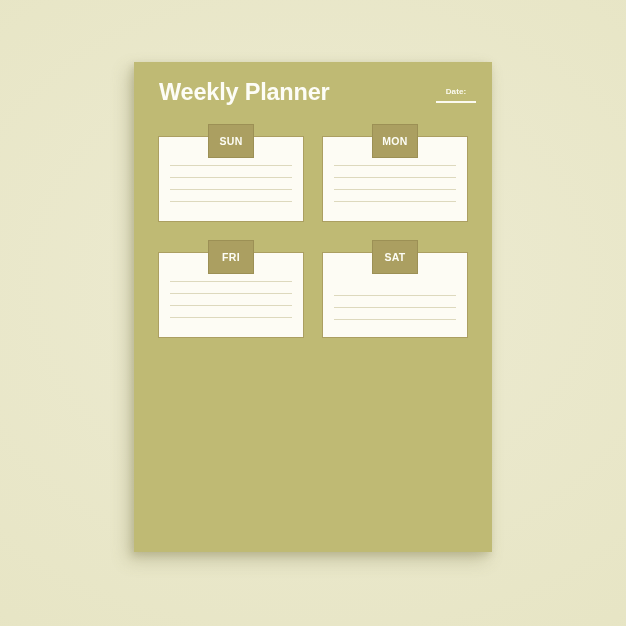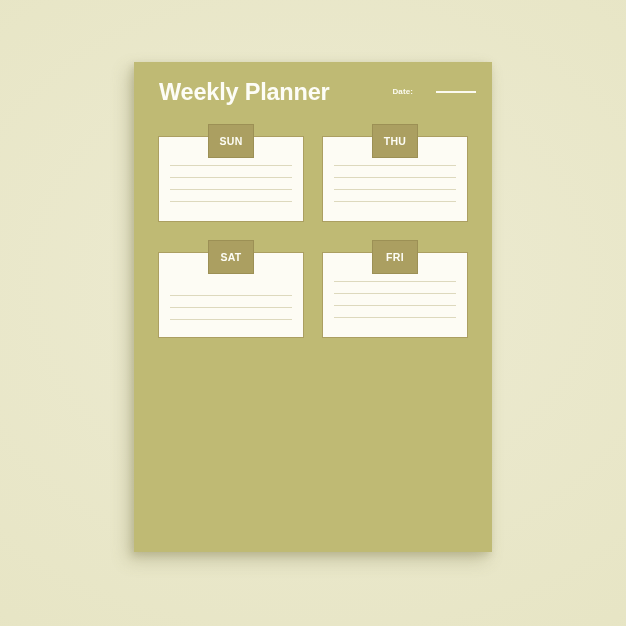--- a/index.html
+++ b/index.html
@@ -54,21 +54,22 @@
     line-height: 1;
     white-space: nowrap;
     text-align: center;
   }
   #date-group {
     position: absolute;
     right: 16px;
     top: 26px;
     display: flex;
     align-items: center;
-    gap: 23px;
+    gap: 5px;
+    flex-direction: column;
   }
   #date-label {
     color: #fbfaf0;
     font-size: 8px;
     font-weight: bold;
     letter-spacing: 0.1px;
     line-height: 1;
   }
   #date-rule {
     width: 40px;
@@ -181,44 +182,44 @@
         <div class="card-slot">
           <div class="card">
             <div class="card-lines">
               <div class="rule"></div>
               <div class="rule"></div>
               <div class="rule"></div>
               <div class="rule"></div>
             </div>
           </div>
           <div class="card-tab">
-            <span class="card-tab-label">THU</span>
+            <span class="card-tab-label">MON</span>
+          </div>
+        </div>
+        <div class="card-slot">
+          <div class="card">
+            <div class="card-lines">
+              <div class="rule"></div>
+              <div class="rule"></div>
+              <div class="rule"></div>
+              <div class="rule"></div>
+            </div>
+          </div>
+          <div class="card-tab">
+            <span class="card-tab-label">FRI</span>
           </div>
         </div>
         <div class="card-slot">
           <div class="card">
             <div class="card-lines low">
               <div class="rule"></div>
               <div class="rule"></div>
               <div class="rule"></div>
             </div>
           </div>
           <div class="card-tab">
             <span class="card-tab-label">SAT</span>
-          </div>
-        </div>
-        <div class="card-slot">
-          <div class="card">
-            <div class="card-lines">
-              <div class="rule"></div>
-              <div class="rule"></div>
-              <div class="rule"></div>
-              <div class="rule"></div>
-            </div>
-          </div>
-          <div class="card-tab">
-            <span class="card-tab-label">FRI</span>
           </div>
         </div>
       </div>
 
   </div>
 </div>
 
 </body></html>

